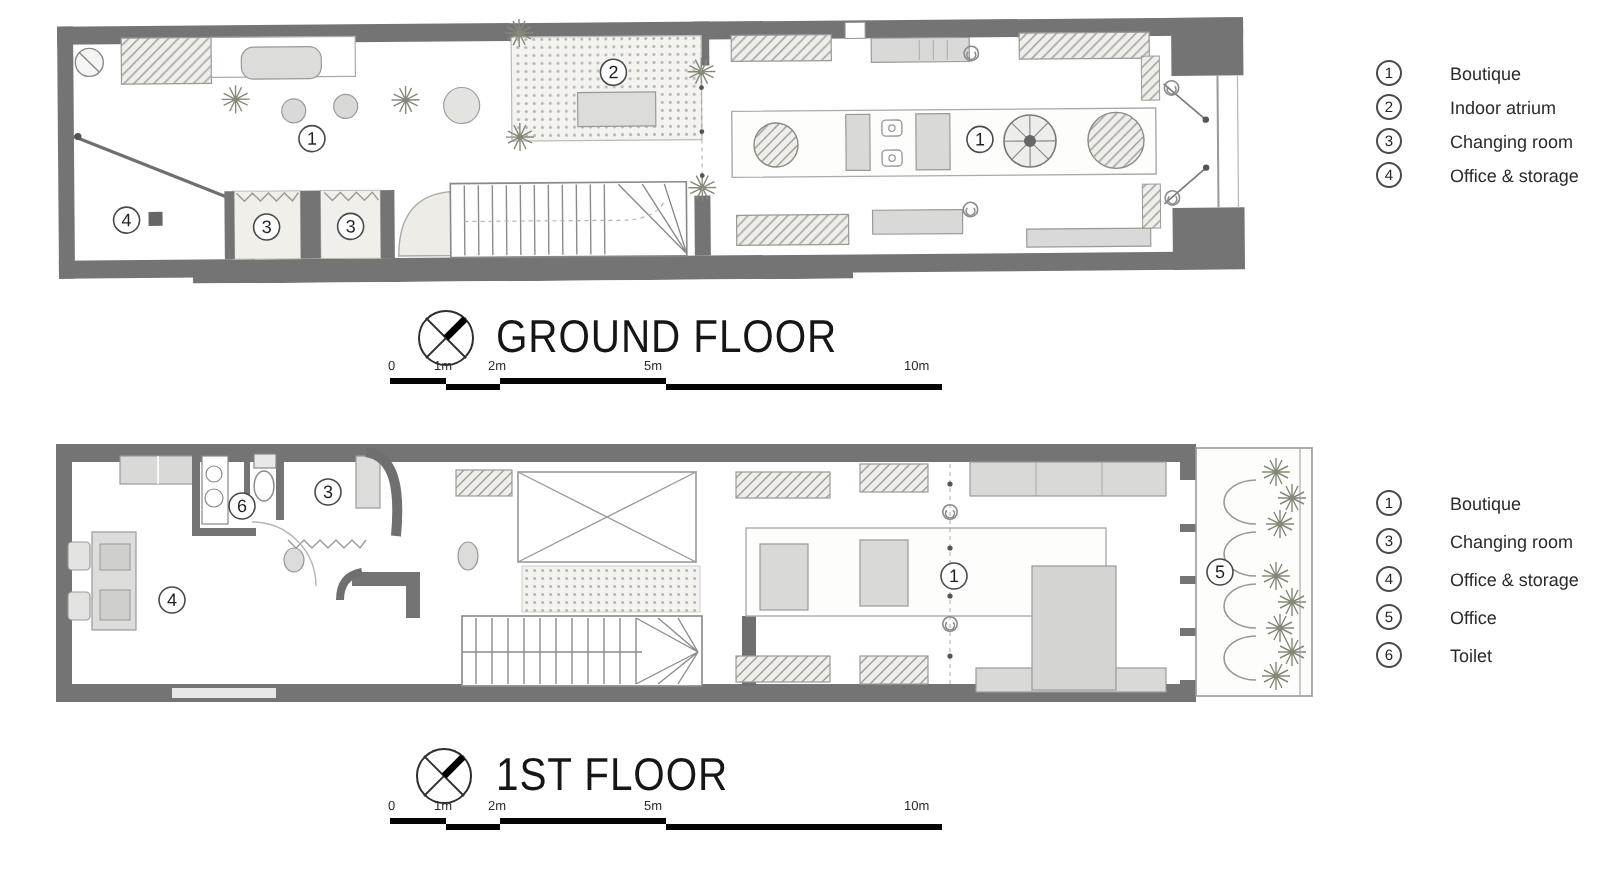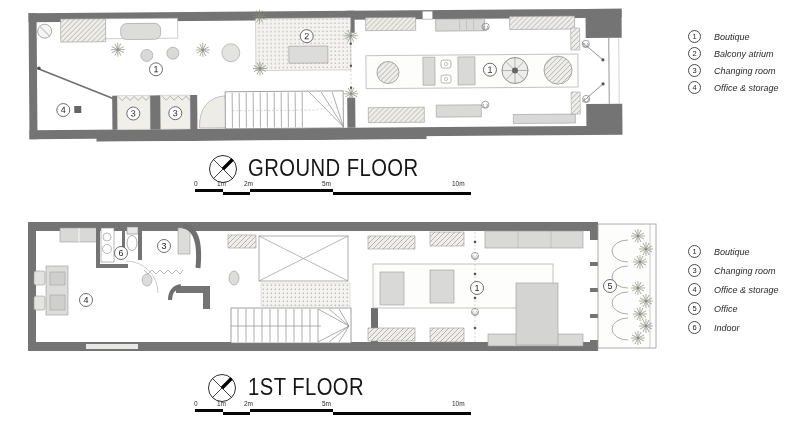--- a/index.html
+++ b/index.html
@@ -22,21 +22,21 @@
   .scalebar .bar{position:absolute;left:0;top:9px;width:276px;height:6px;}
   .scalebar .seg{position:absolute;height:3px;background:#050505;}
   .seg.r2{top:3px;}
   .legend{position:absolute;display:flex;flex-direction:column;}
   .legend .row{display:flex;align-items:center;height:11px;}
   .legend .lnum{
     width:11px;height:11px;border:0.8px solid #4a4a4a;border-radius:50%;
     font-size:7.5px;display:flex;align-items:center;justify-content:center;color:#222;
     flex:0 0 auto;background:#fff;
   }
-  .legend .llabel{font-size:9px;color:#2a2a2a;margin-left:13px;white-space:nowrap;font-style:italic;}
+  .legend .llabel{font-size:9px;color:#2a2a2a;margin-left:24px;white-space:nowrap;}
   #legend-gf .row + .row{margin-top:6px;}
   #legend-ff .row + .row{margin-top:8px;}
   .rlabel circle{fill:#ffffff;stroke:#4a4a4a;stroke-width:0.8;}
   .rlabel text{font-size:9px;fill:#1f1f1f;text-anchor:middle;dominant-baseline:central;font-family:"Liberation Sans",sans-serif;}
   svg{display:block;}
 </style>
 </head>
 <body>
 
 <div class="canvas">
@@ -398,21 +398,21 @@
     </div>
   </div>
 
   <div class="legend" id="legend-gf" style="left:688px;top:31px">
     <div class="row">
       <span class="lnum">1</span>
       <span class="llabel">Boutique</span>
     </div>
     <div class="row">
       <span class="lnum">2</span>
-      <span class="llabel">Balcony atrium</span>
+      <span class="llabel">Indoor atrium</span>
     </div>
     <div class="row">
       <span class="lnum">3</span>
       <span class="llabel">Changing room</span>
     </div>
     <div class="row">
       <span class="lnum">4</span>
       <span class="llabel">Office &amp; storage</span>
     </div>
   </div>
@@ -429,17 +429,17 @@
     <div class="row">
       <span class="lnum">4</span>
       <span class="llabel">Office &amp; storage</span>
     </div>
     <div class="row">
       <span class="lnum">5</span>
       <span class="llabel">Office</span>
     </div>
     <div class="row">
       <span class="lnum">6</span>
-      <span class="llabel">Indoor</span>
+      <span class="llabel">Toilet</span>
     </div>
   </div>
 
 </div>
 
 </body></html>

